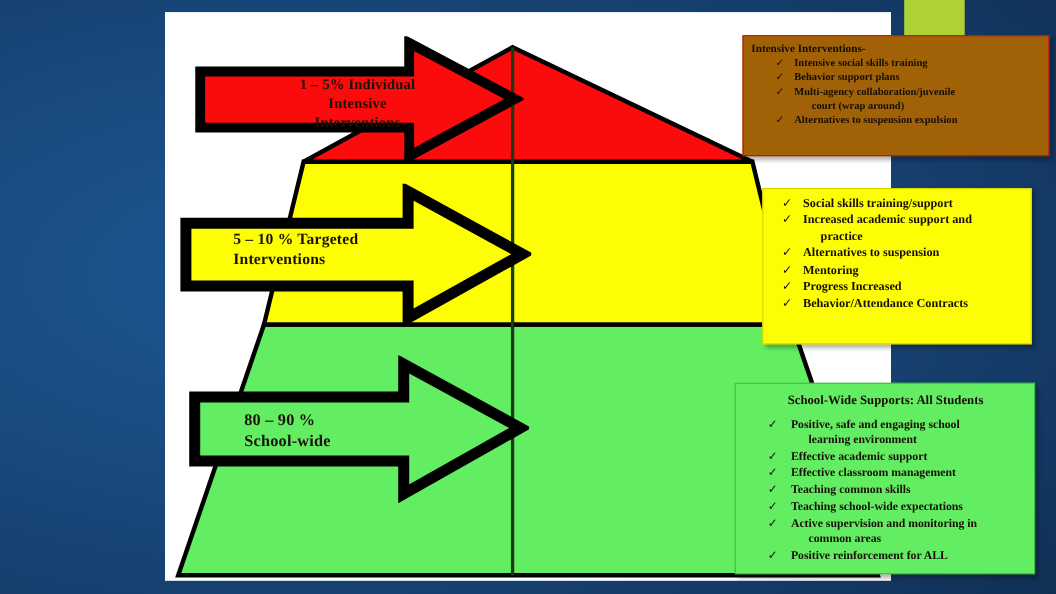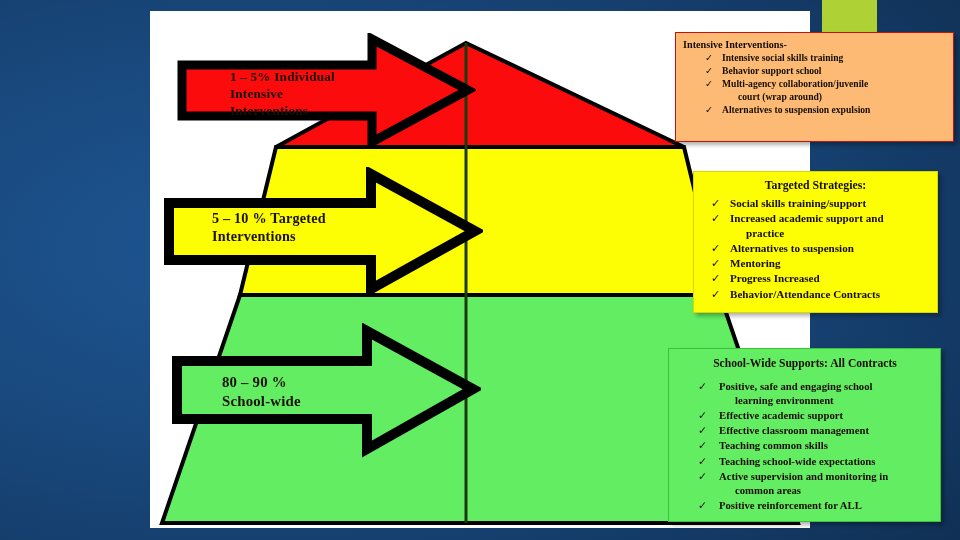--- a/index.html
+++ b/index.html
@@ -30,21 +30,21 @@
   .arrow-svg{position:absolute;}
   #arrow-red{left:26px;top:22px;}
   #arrow-yellow{left:13px;top:156px;}
   #arrow-green{left:21px;top:312px;}
   .arrow-label{
     position:absolute;
     font-family:"Liberation Serif",serif;
     font-weight:bold;color:#1a1208;
     line-height:1.28;letter-spacing:.2px;
   }
-  #label-red{left:80px;top:58px;width:190px;font-size:13.2px;}
+  #label-red{left:80px;top:58px;width:190px;font-size:13.2px;text-align:center;}
   #label-yellow{left:62px;top:198px;width:205px;font-size:14.2px;}
   #label-green{left:72px;top:362px;width:180px;font-size:14.8px;}
   
   .callout{
     position:absolute;
     box-sizing:border-box;
     font-family:"Liberation Serif",serif;
     color:#160d05;
     box-shadow:3px 3px 4px rgba(0,0,0,.30);
   }
@@ -52,21 +52,21 @@
   .callout ul{list-style:none;margin:0;padding:0;}
   .callout li{
     position:relative;padding-left:17px;font-weight:bold;
   }
   .callout li .chk{
     position:absolute;left:0;top:0;font-weight:normal;
   }
   
   #box-red{
     left:525px;top:21px;width:279px;height:110px;
-    background:#fdba74;border:1px solid #c41111;
+    background:#a16207;border:1px solid #c41111;
     padding:5px 6px 4px 7px;font-size:9.6px;line-height:1.30;
   }
   #box-red .title{font-size:10.2px;}
   #box-red .subtitle{font-size:10.2px;font-weight:bold;padding-left:14px;}
   #box-red ul{margin-top:1px;padding-left:22px;}
   #box-red li{margin-bottom:.5px;}
   
   #box-yellow{
     left:543px;top:160px;width:245px;height:142px;
     background:#fdfd04;border:1px solid #d9d600;
@@ -133,36 +133,35 @@
 
     <div class="callout" id="box-red">
       <div class="title">Intensive Interventions-</div>
       <ul>
         <li>
           <span class="chk">✓</span>
           <span>Intensive social skills training</span>
         </li>
         <li>
           <span class="chk">✓</span>
-          <span>Behavior support school</span>
+          <span>Behavior support plans</span>
         </li>
         <li>
           <span class="chk">✓</span>
           <span>Multi-agency collaboration/juvenile</span>
           <span class="indent2">court (wrap around)</span>
         </li>
         <li>
           <span class="chk">✓</span>
           <span>Alternatives to suspension expulsion</span>
         </li>
       </ul>
     </div>
 
     <div class="callout" id="box-yellow">
-      <span class="title">Targeted Strategies:</span>
       <ul>
         <li>
           <span class="chk">✓</span>
           <span>Social skills training/support</span>
         </li>
         <li>
           <span class="chk">✓</span>
           <span>Increased academic support and</span>
           <span class="indent2">practice</span>
         </li>
@@ -179,21 +178,21 @@
           <span>Progress Increased</span>
         </li>
         <li>
           <span class="chk">✓</span>
           <span>Behavior/Attendance Contracts</span>
         </li>
       </ul>
     </div>
 
     <div class="callout" id="box-green">
-      <span class="title">School-Wide Supports:   All Contracts</span>
+      <span class="title">School-Wide Supports:   All Students</span>
       <ul>
         <li>
           <span class="chk">✓</span>
           <span>Positive, safe and engaging school</span>
           <span class="indent2">learning environment</span>
         </li>
         <li>
           <span class="chk">✓</span>
           <span>Effective academic support</span>
         </li>

